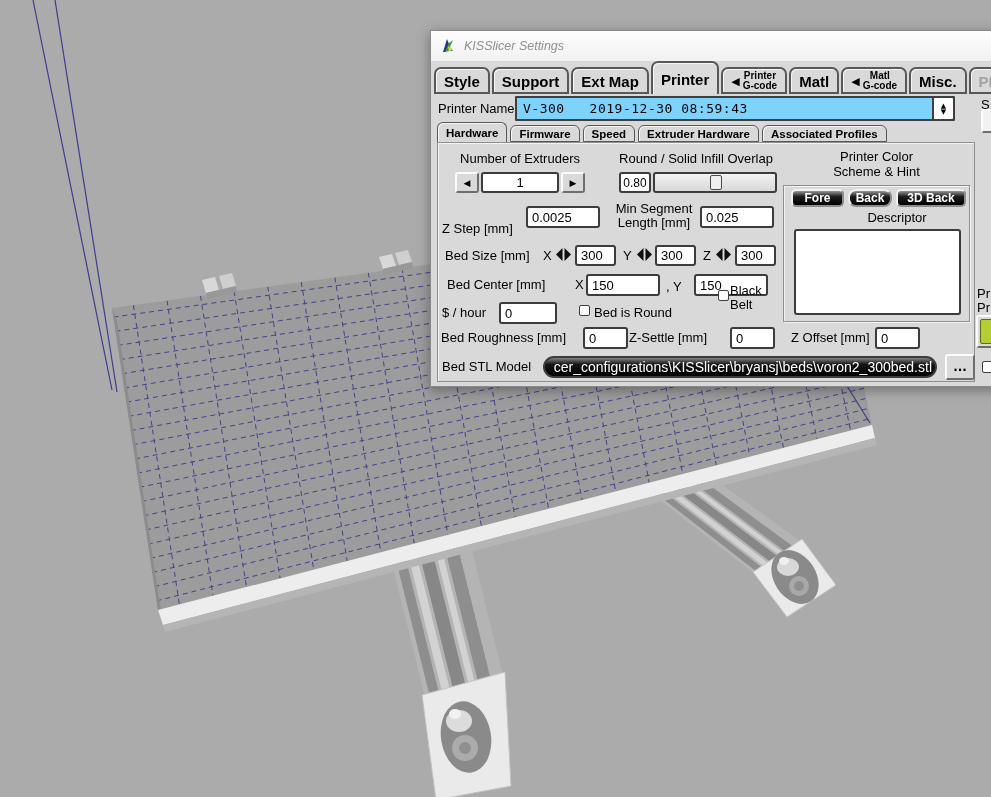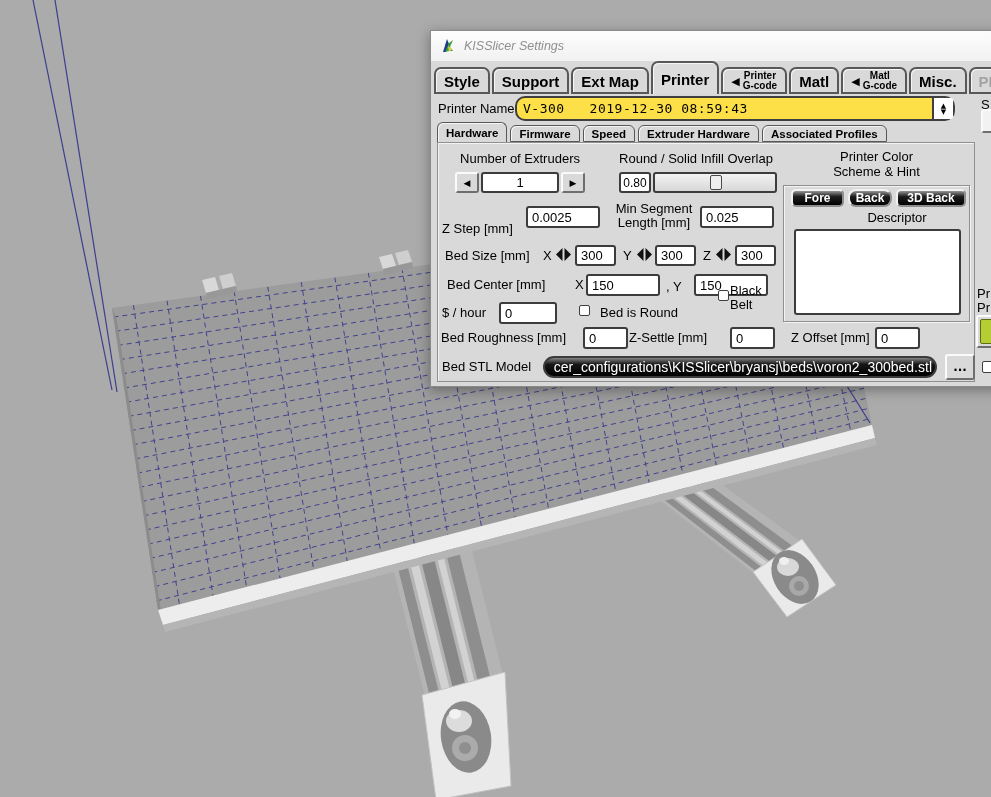--- a/index.html
+++ b/index.html
@@ -26,21 +26,21 @@
        padding:3px 8px 2px 8px;font-weight:bold;font-size:15px;
        display:flex;align-items:center;justify-content:center;height:27px;}
   .tab.active{height:33px;border-bottom:none;background:#dcdcdc;}
   .tab .two-line{font-size:10px;line-height:10px;white-space:pre-line;text-align:center;font-weight:bold;}
   .tab .arrow{font-size:11px;margin-right:3px;font-family:"DejaVu Sans",sans-serif;}
   .tab.pro{color:#a3a3a3;}
 
   
   .pname-label{position:absolute;left:7px;top:70px;font-size:13px;}
   .combo{position:absolute;left:84px;top:65px;width:440px;height:25px;
-         background:#fde047;border:2px solid #3f3f3f;border-radius:10px;}
+         background:#7dd3fc;border:2px solid #3f3f3f;border-radius:1px;}
   .combo .val{position:absolute;left:6px;top:3px;font-family:"DejaVu Sans Mono",monospace;
               font-size:13px;letter-spacing:.5px;white-space:pre;}
   .combo .spin{position:absolute;right:0;top:0;bottom:0;width:21px;
                border-left:2px solid #3f3f3f;display:flex;flex-direction:column;
                align-items:center;justify-content:center;font-size:7px;line-height:6px;
                font-family:"DejaVu Sans",sans-serif;background:#fff;border-radius:0 2px 2px 0;}
 
   
   .subtabs{position:absolute;left:6px;top:91px;height:20px;display:flex;
            align-items:flex-end;gap:3px;}
@@ -313,21 +313,21 @@
       <div class="fld" style="left:148px;top:131px;width:74px;height:22px;">150</div>
       <div class="lbl" style="left:228px;top:136px;">, Y</div>
       <div class="fld" style="left:256px;top:131px;width:74px;height:22px;">150</div>
       <div class="cb" style="left:280px;top:147px;"></div>
       <div class="lbl c" style="left:292px;top:141px;width:44px;text-align:left;line-height:14px;">Black
 Belt</div>
 
       <div class="lbl" style="left:4px;top:162px;">$ / hour</div>
       <div class="fld" style="left:61px;top:159px;width:58px;height:22px;">0</div>
       <div class="cb" style="left:141px;top:162px;"></div>
-      <div class="lbl" style="left:162px;top:162px;">Bed is Round</div>
+      <div class="lbl" style="left:156px;top:162px;">Bed is Round</div>
 
       <div class="lbl" style="left:3px;top:187px;">Bed Roughness [mm]</div>
       <div class="fld" style="left:145px;top:184px;width:45px;height:22px;">0</div>
       <div class="lbl" style="left:191px;top:187px;">Z-Settle [mm]</div>
       <div class="fld" style="left:292px;top:184px;width:45px;height:22px;">0</div>
       <div class="lbl" style="left:353px;top:187px;">Z Offset [mm]</div>
       <div class="fld" style="left:437px;top:184px;width:45px;height:22px;">0</div>
 
       <div class="lbl" style="left:4px;top:216px;">Bed STL Model</div>
       <div class="stl" style="left:105px;top:213px;width:394px;height:22px;">cer_configurations\KISSlicer\bryansj\beds\voron2_300bed.stl</div>

